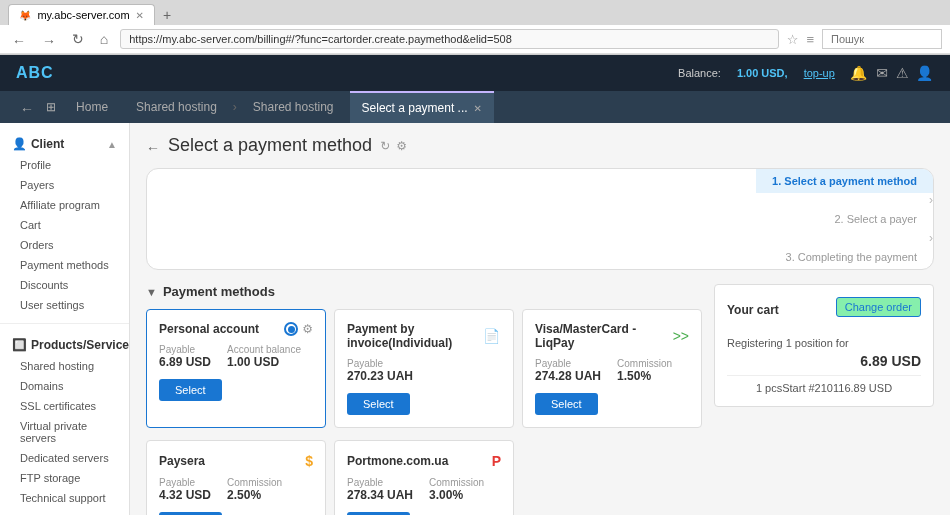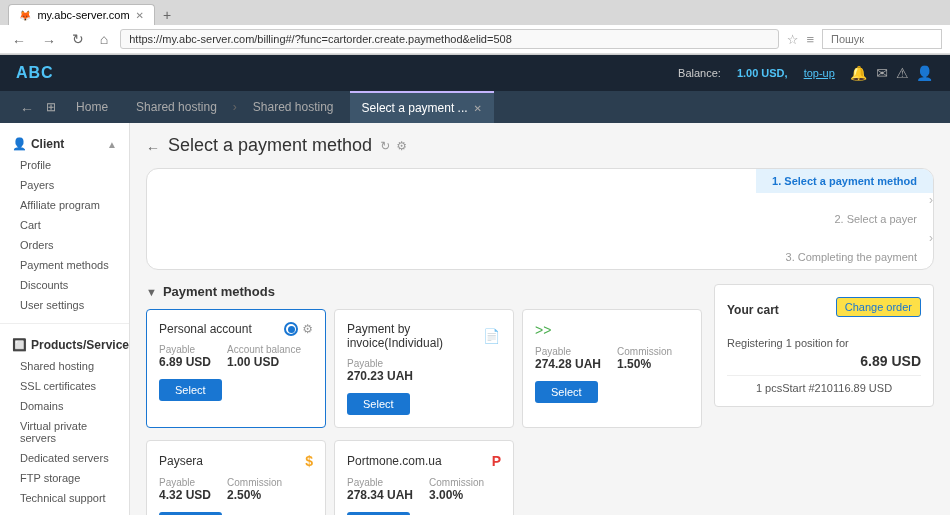--- a/index.html
+++ b/index.html
@@ -74,35 +74,35 @@
 
     
     .section-header { display: flex; align-items: center; gap: 6px; margin-bottom: 10px; }
     .section-toggle { color: #666; font-size: 11px; cursor: pointer; }
     .section-title { font-size: 13px; color: #333; font-weight: bold; }
 
     .payment-grid { display: grid; grid-template-columns: 1fr 1fr 1fr; gap: 8px; margin-bottom: 12px; }
     .payment-card { background: #fff; border: 1px solid #ddd; border-radius: 4px; padding: 12px; position: relative; }
     .payment-card.selected { border-color: #1976d2; }
     .payment-card-header { display: flex; align-items: center; justify-content: space-between; margin-bottom: 8px; }
-    .payment-card-title { font-size: 12px; color: #333; font-weight: normal; }
+    .payment-card-title { font-size: 12px; color: #333; font-weight: bold; }
     .payment-details { display: flex; gap: 16px; margin-bottom: 10px; }
     .payment-detail { }
     .payment-detail-label { font-size: 10px; color: #999; }
     .payment-detail-value { font-size: 12px; color: #333; font-weight: bold; }
     .select-btn { background: #1976d2; color: #fff; border: none; padding: 5px 16px; border-radius: 3px; font-size: 11px; cursor: pointer; }
     .radio-indicator { width: 14px; height: 14px; border-radius: 50%; border: 2px solid #1976d2; display: flex; align-items: center; justify-content: center; }
     .radio-inner { width: 7px; height: 7px; border-radius: 50%; background: #1976d2; }
 
     
     .cart-section { width: 220px; margin-left: 12px; }
     .cart-box { background: #fff; border: 1px solid #ddd; border-radius: 4px; padding: 12px; }
     .cart-header { display: flex; justify-content: space-between; align-items: flex-end; margin-bottom: 20px; }
     .cart-title { font-size: 12px; color: #333; font-weight: bold; }
-    .change-order-btn { background: #fde047; border: 1px solid #1976d2; color: #1976d2; padding: 3px 8px; font-size: 11px; border-radius: 3px; cursor: pointer; }
+    .change-order-btn { background: #86efac; border: 1px solid #1976d2; color: #1976d2; padding: 3px 8px; font-size: 11px; border-radius: 3px; cursor: pointer; }
     .cart-divider { border-top: 1px solid #eee; margin: 6px 0; }
     .cart-line { display: flex; justify-content: center; font-size: 11px; color: #555; }
 
     
     .cancel-link { color: #1976d2; font-size: 12px; cursor: pointer; text-decoration: none; margin-top: 8px; display: inline-block; }
 
     .content-inner { display: flex; }
     .content-main { flex: 1; }
 
     
@@ -192,22 +192,22 @@
 
     <div class="sidebar-section">
       <div class="sidebar-section-header">
         <span style="display:flex;align-items:center;gap:4px">
           <span>🔲</span>
           <span class="sidebar-section-title">Products/Services</span>
         </span>
 
       </div>
       <div class="sidebar-item">Shared hosting</div>
+      <div class="sidebar-item">Domains</div>
       <div class="sidebar-item">SSL certificates</div>
-      <div class="sidebar-item">Domains</div>
       <div class="sidebar-item">Virtual private servers</div>
       <div class="sidebar-item">Dedicated servers</div>
       <div class="sidebar-item">FTP storage</div>
       <div class="sidebar-item">Technical support</div>
 
     </div>
 
   </div>
 
   <div class="content-area">
@@ -278,20 +278,21 @@
               <div class="payment-detail">
                 <div class="payment-detail-label">Payable</div>
                 <div class="payment-detail-value">270.23 UAH</div>
               </div>
             </div>
             <button class="select-btn">Select</button>
           </div>
 
           <div class="payment-card">
             <div class="payment-card-header">
+              <span class="payment-card-title">Visa/MasterCard - LiqPay</span>
               <span class="liqpay-icon">&gt;&gt;</span>
             </div>
             <div class="payment-details">
               <div class="payment-detail">
                 <div class="payment-detail-label">Payable</div>
                 <div class="payment-detail-value">274.28 UAH</div>
               </div>
               <div class="payment-detail">
                 <div class="payment-detail-label">Commission</div>
                 <div class="payment-detail-value">1.50%</div>

